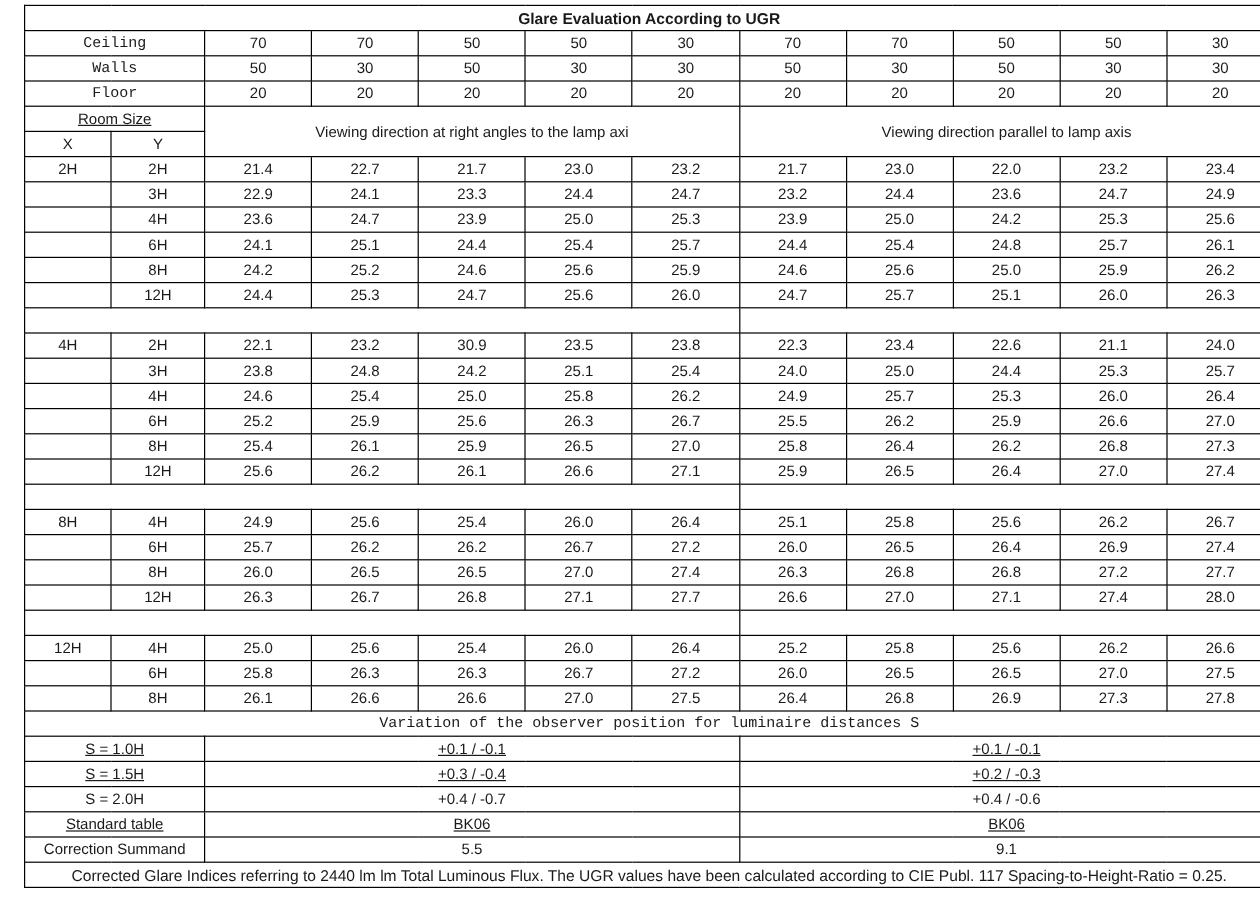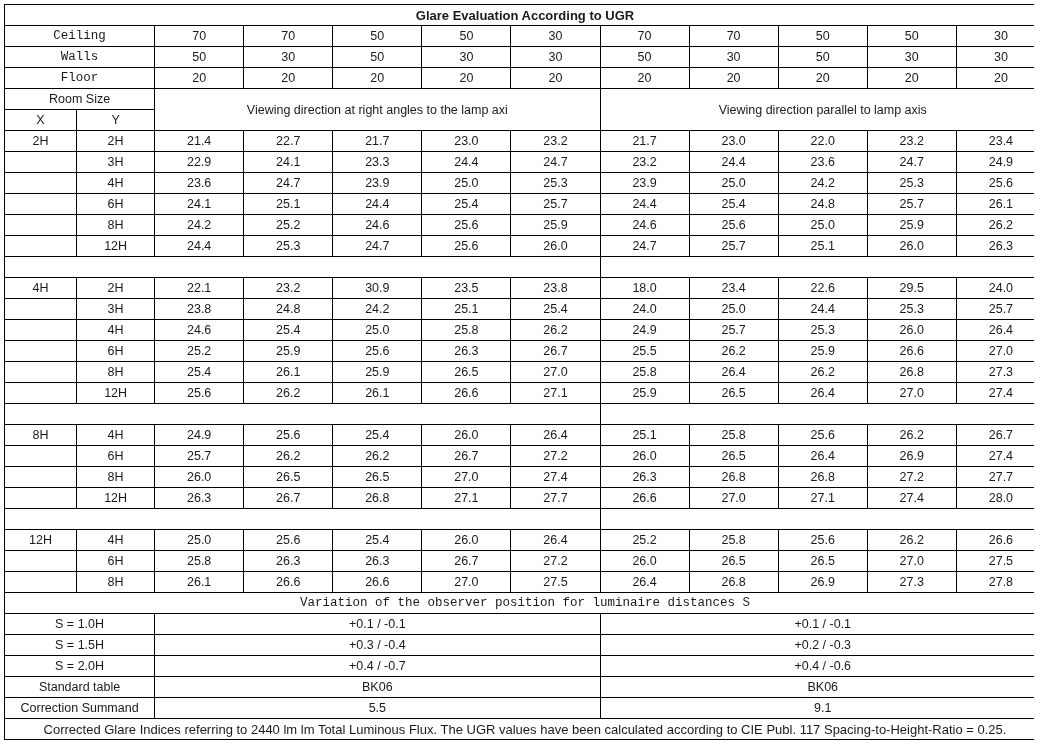--- a/index.html
+++ b/index.html
@@ -10,41 +10,42 @@
   body {
     font-family: "Liberation Sans", sans-serif;
     color: #1a1a1a;
   }
   #sheet {
     position: relative;
     width: 1034px;
     height: 750px;
     box-sizing: border-box;
     overflow: hidden;
+    margin-left: 16px;
   }
   table.ugr {
     border-collapse: collapse;
     width: 1042px;
     margin: 4px;
     table-layout: fixed;
     font-size: 12.5px;
   }
   table.ugr td {
     border: 1px solid #000000;
     padding: 0;
     height: 20px;
     vertical-align: middle;
     text-align: center;
     white-space: nowrap;
   }
   
   td.noborder-l { border-left: none; }
   td.noborder-r { border-right: none; }
   td.noborder-t { border-top: none; }
-  td.noborder-b { border-bottom: none; }
+  td.noborder-b { border-bottom: none; text-decoration: underline; }
   .title-row td {
     font-weight: bold;
     text-align: left;
     padding-left: 5px;
     height: 21px;
     font-size: 13px;
   }
   .lbl {
     text-align: left;
     padding-left: 5px;
@@ -259,24 +260,24 @@
       </tr>
 
       <tr class="datarow">
         <td class="edge-l">4H</td>
         <td class="edge-r">2H</td>
         <td>22.1</td>
         <td>23.2</td>
         <td>30.9</td>
         <td>23.5</td>
         <td>23.8</td>
-        <td class="mid">18.0</td>
+        <td class="mid">22.3</td>
         <td>23.4</td>
         <td>22.6</td>
-        <td>29.5</td>
+        <td>21.1</td>
         <td class="edge-r">24.0</td>
       </tr>
       <tr class="datarow">
         <td class="edge-l"></td>
         <td class="edge-r">3H</td>
         <td>23.8</td>
         <td>24.8</td>
         <td>24.2</td>
         <td>25.1</td>
         <td>25.4</td>

